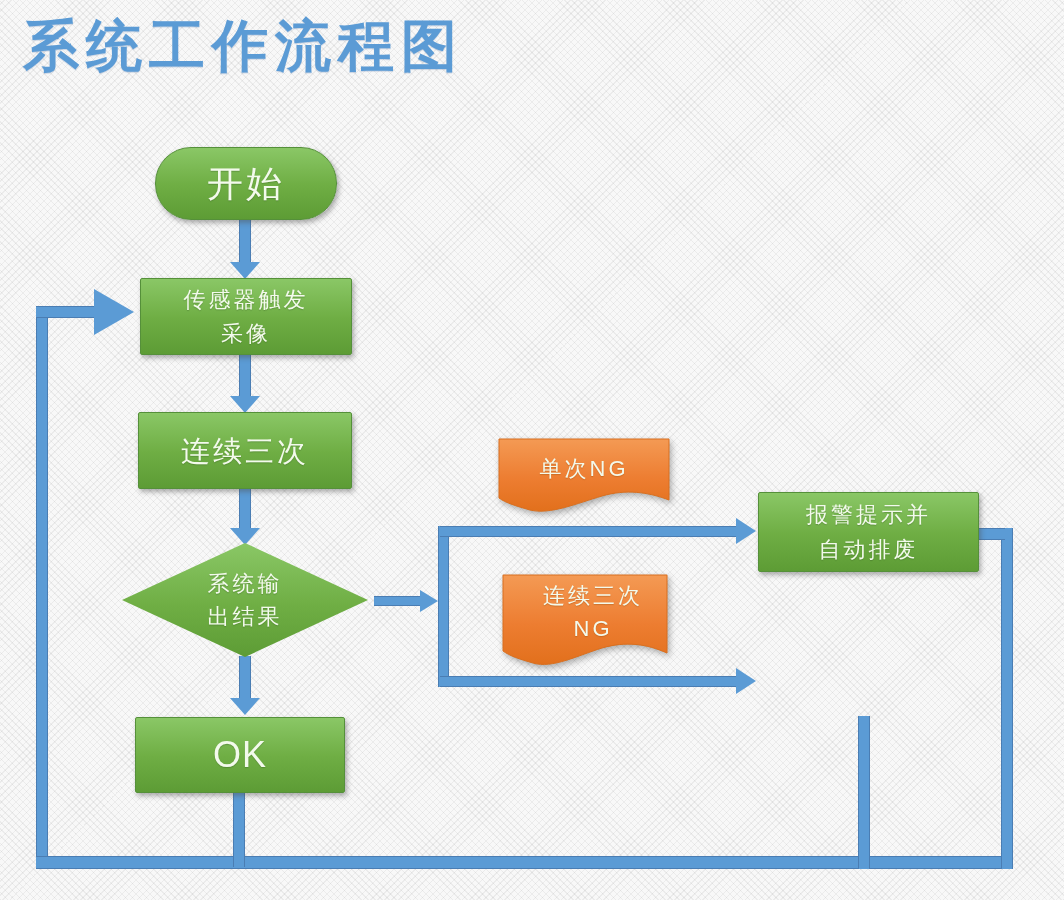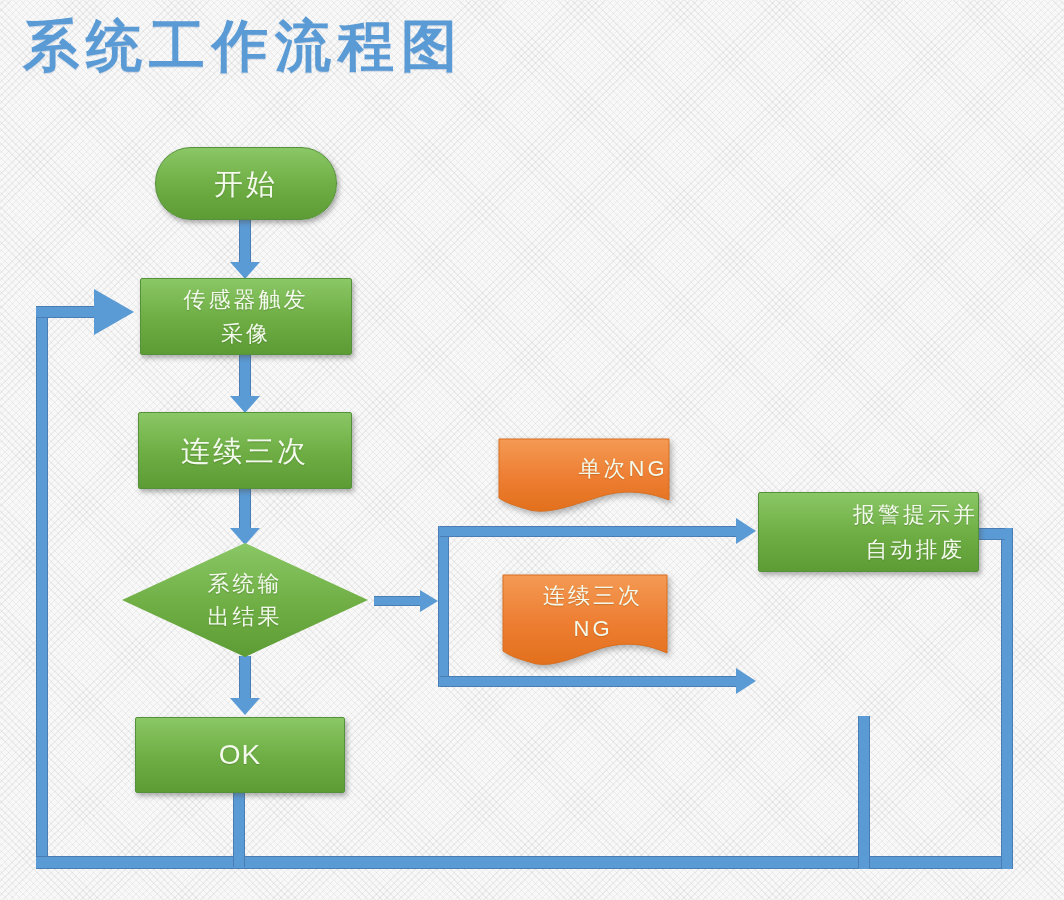--- a/index.html
+++ b/index.html
@@ -40,21 +40,21 @@
     border:none;border-radius:0;box-shadow:none;
     clip-path:polygon(50% 0,100% 50%,50% 100%,0 50%);
     filter:drop-shadow(2px 3px 3px rgba(80,80,80,.45));
   }
   .nlabel{
     color:var(--text-white,#F3FAEC);
     text-align:center;white-space:pre-line;
     font-size:22px;line-height:34px;letter-spacing:3px;
     text-shadow:0 1px 1px rgba(60,100,40,.4);
   }
-  .pill .nlabel{font-size:29px;}
+  .pill .nlabel{font-size:36px;}
   .big .nlabel{font-size:29px;}
   
   .hline,.vline{position:absolute;background:var(--blue,#5B9BD5);}
   .hline{box-shadow:inset 0 1px 0 #4a7db3, inset 0 -1px 0 #4a7db3;}
   .vline{box-shadow:inset 1px 0 0 #4a7db3, inset -1px 0 0 #4a7db3;}
   .ah{position:absolute;width:0;height:0;}
   .ah.down{border-left:15px solid transparent;border-right:15px solid transparent;border-top:17px solid var(--blue,#5B9BD5);}
   .ah.right{border-top:11px solid transparent;border-bottom:11px solid transparent;border-left:18px solid var(--blue,#5B9BD5);}
   .ah.right.mid{border-top-width:13px;border-bottom-width:13px;border-left-width:20px;}
   .ah.right.big{border-top-width:23px;border-bottom-width:23px;border-left-width:40px;}
@@ -118,41 +118,41 @@
   <div class="gnode big" style="left:138px;top:412px;width:212px;height:75px;">
     <div class="nlabel">连续三次</div>
   </div>
 
   <div class="gnode diamond" style="left:122px;top:543px;width:246px;height:114px;">
     <div class="nlabel" style="line-height:33px;">系统输
 出结果</div>
   </div>
 
   <div class="gnode" style="left:135px;top:717px;width:208px;height:74px;">
-    <div class="nlabel" style="letter-spacing:1px;font-size:28px;">OK</div>
+    <div class="nlabel" style="letter-spacing:1px;font-size:36px;">OK</div>
   </div>
 
-  <div class="gnode" style="left:758px;top:492px;width:219px;height:78px;justify-content:flex-end;">
+  <div class="gnode" style="left:758px;top:492px;width:219px;height:78px;">
     <div class="nlabel" style="line-height:35px;">报警提示并
 自动排废</div>
   </div>
 
 
   <div class="callout" style="left:498px;top:438px;width:172px;height:76px;">
     <svg viewBox="0 0 172 76" preserveAspectRatio="none">
       <defs>
         <linearGradient id="cg1" x1="0" y1="0" x2="0" y2="1">
           <stop offset="0" stop-color="#F49A54"></stop>
           <stop offset="0.55" stop-color="#ED7D31"></stop>
           <stop offset="1" stop-color="#E2701C"></stop>
         </linearGradient>
       </defs>
       <path d="M1,1 H171 V62 C150,54 128,51 104,58 C80,65 52,77 32,72 C18,68 8,65 1,60 Z" fill="url(#cg1)" stroke="#D96F1E" stroke-width="1"></path>
     </svg>
-    <div class="nlabel" style="padding-bottom:14px;margin-left:39px;">单次NG</div>
+    <div class="nlabel" style="padding-bottom:14px;">单次NG</div>
   </div>
 
   <div class="callout" style="left:502px;top:574px;width:166px;height:94px;">
     <svg viewBox="0 0 166 94" preserveAspectRatio="none">
       <defs>
         <linearGradient id="cg2" x1="0" y1="0" x2="0" y2="1">
           <stop offset="0" stop-color="#F49A54"></stop>
           <stop offset="0.55" stop-color="#ED7D31"></stop>
           <stop offset="1" stop-color="#E2701C"></stop>
         </linearGradient>

